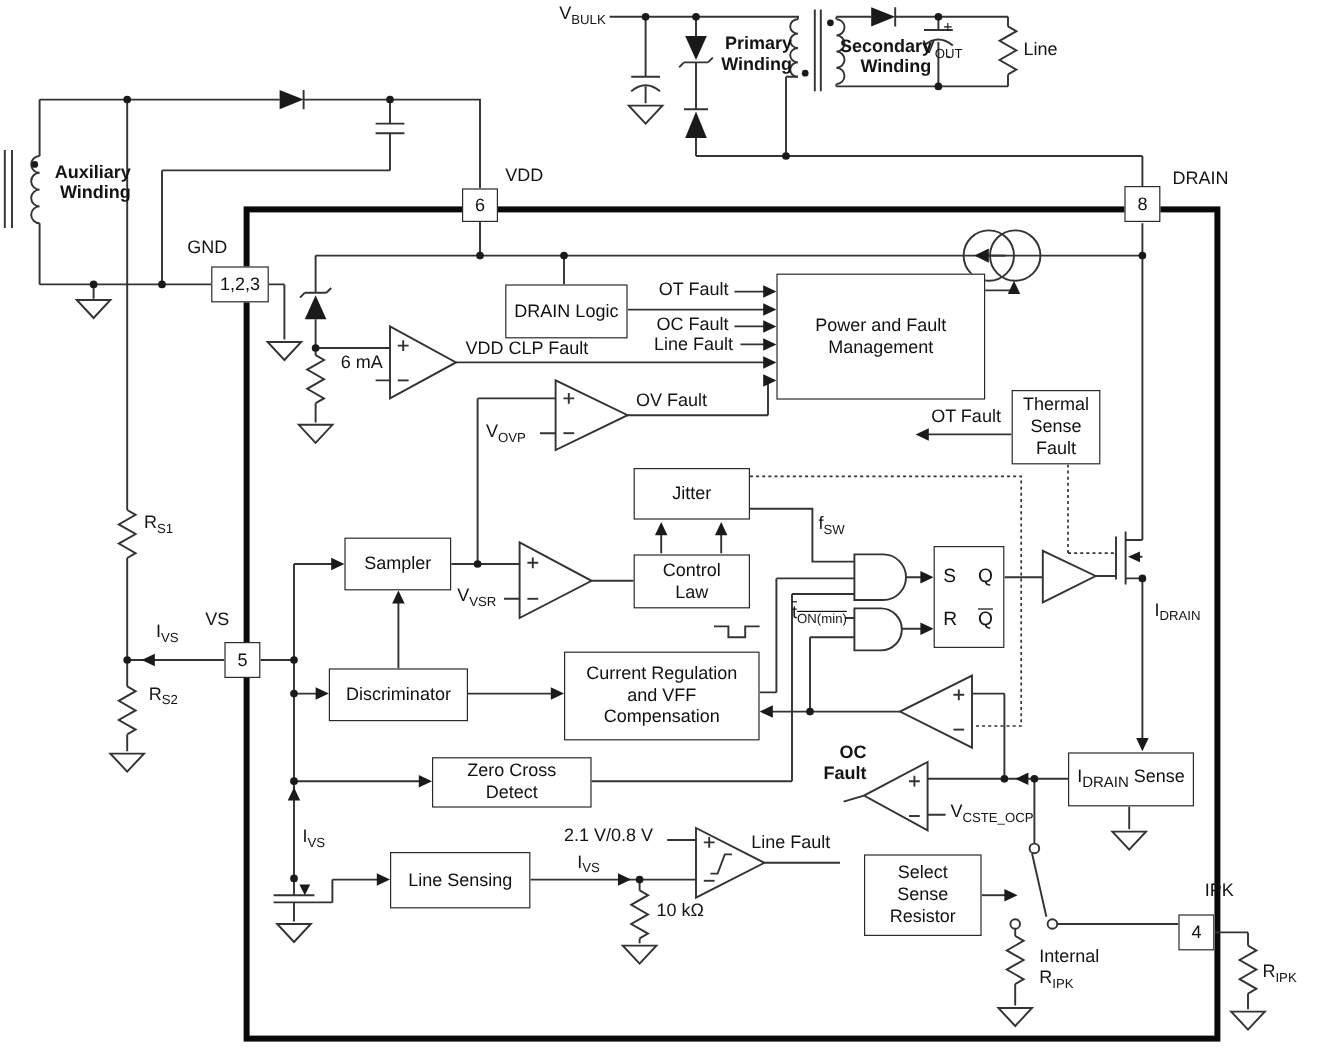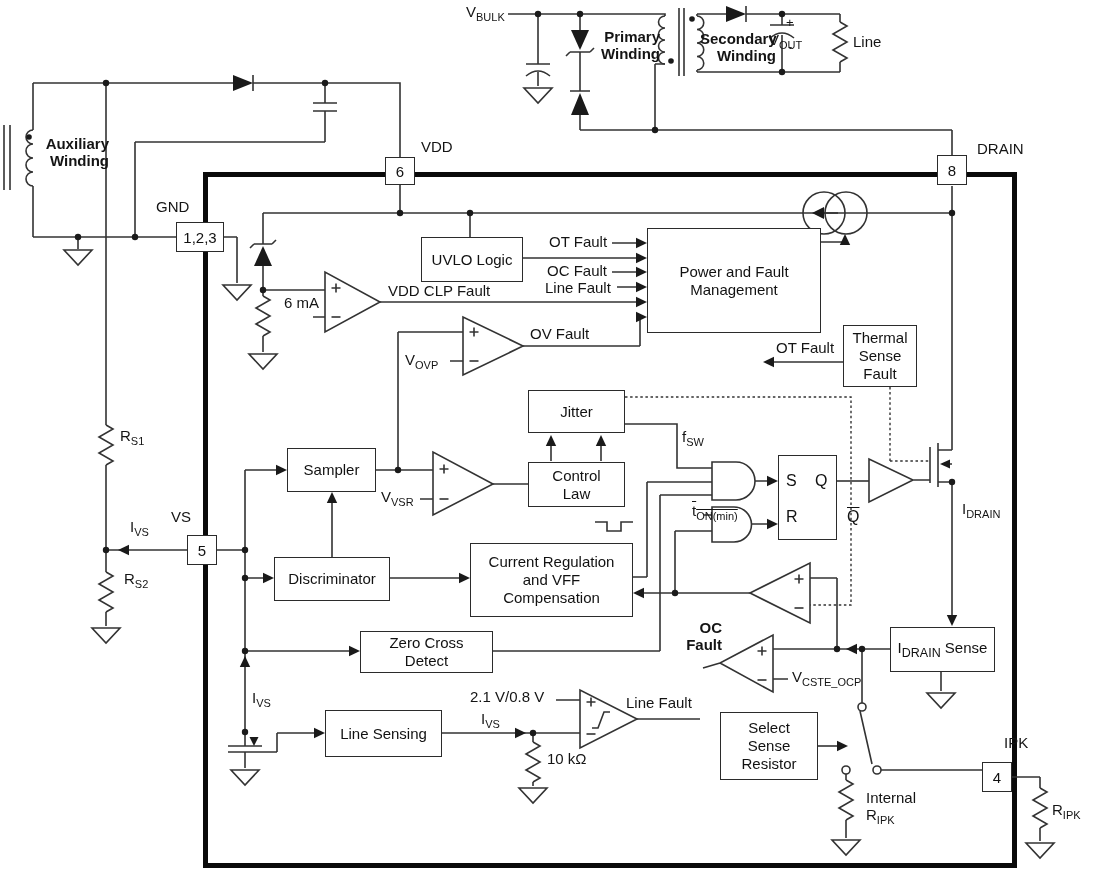--- a/index.html
+++ b/index.html
@@ -10,21 +10,21 @@
       border:5px solid #0a0a0a;box-sizing:border-box;z-index:1;background:#fff;}
   .box{position:absolute;border:1.7px solid #2b2b2b;background:#fff;z-index:3;
        display:flex;align-items:center;justify-content:center;text-align:center;
        font-size:15px;line-height:1.18;color:#111;box-sizing:border-box;}
   .pin{position:absolute;border:1.7px solid #2b2b2b;background:#fff;z-index:4;
        display:flex;align-items:center;justify-content:center;
        font-size:15px;color:#111;box-sizing:border-box;}
   .lbl{position:absolute;font-size:15px;line-height:1.12;white-space:nowrap;z-index:5;color:#141414;}
   .lbl sub{font-size:11px;line-height:0;}
   .ctr{text-align:right;white-space:normal;font-weight:bold;}
-  .ovl{text-decoration:overline;padding-left:32px;}
+  .ovl{text-decoration:overline;}
   .latchtxt{position:absolute;font-size:16px;color:#111;}
 </style>
 </head>
 <body>
 
 <div id="stage">
 
   <div class="ic"></div>
 
   <svg id="wires" width="1100" height="877" viewBox="0 0 1100 877">
@@ -253,21 +253,21 @@
       <span>1,2,3</span>
     </div>
   <div class="pin" style="left:187px;top:535px;width:30px;height:30px">
       <span>5</span>
     </div>
   <div class="pin" style="left:982px;top:762px;width:30px;height:30px">
       <span>4</span>
     </div>
 
   <div class="box" style="left:421px;top:237px;width:102px;height:45px">
-      <span>UVLO Logic</span>
+      <span>DRAIN Logic</span>
     </div>
   <div class="box" style="left:647px;top:228px;width:174px;height:105px;padding:0 8px">
       <span>Power and Fault Management</span>
     </div>
   <div class="box" style="left:843px;top:325px;width:74px;height:62px">
       <span style="width:60px">Thermal Sense Fault</span>
     </div>
   <div class="box" style="left:528px;top:390px;width:97px;height:43px">
       <span>Jitter</span>
     </div>

